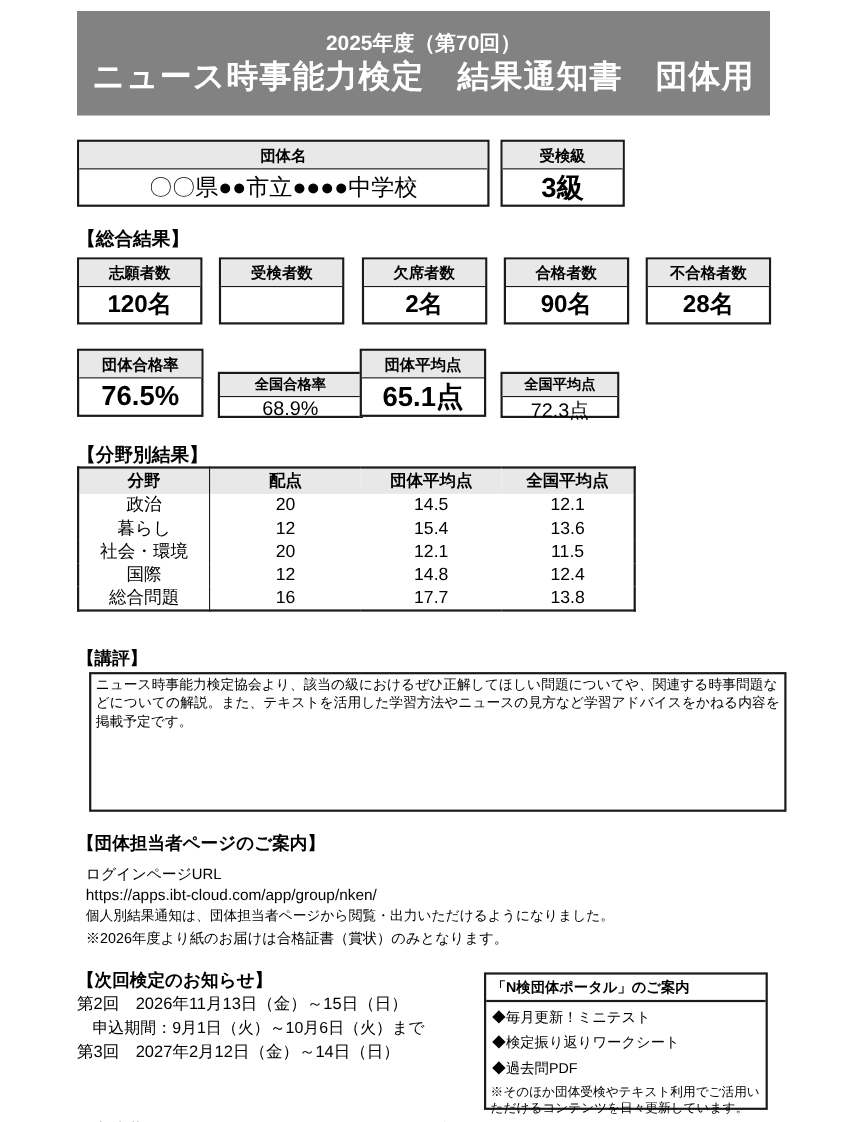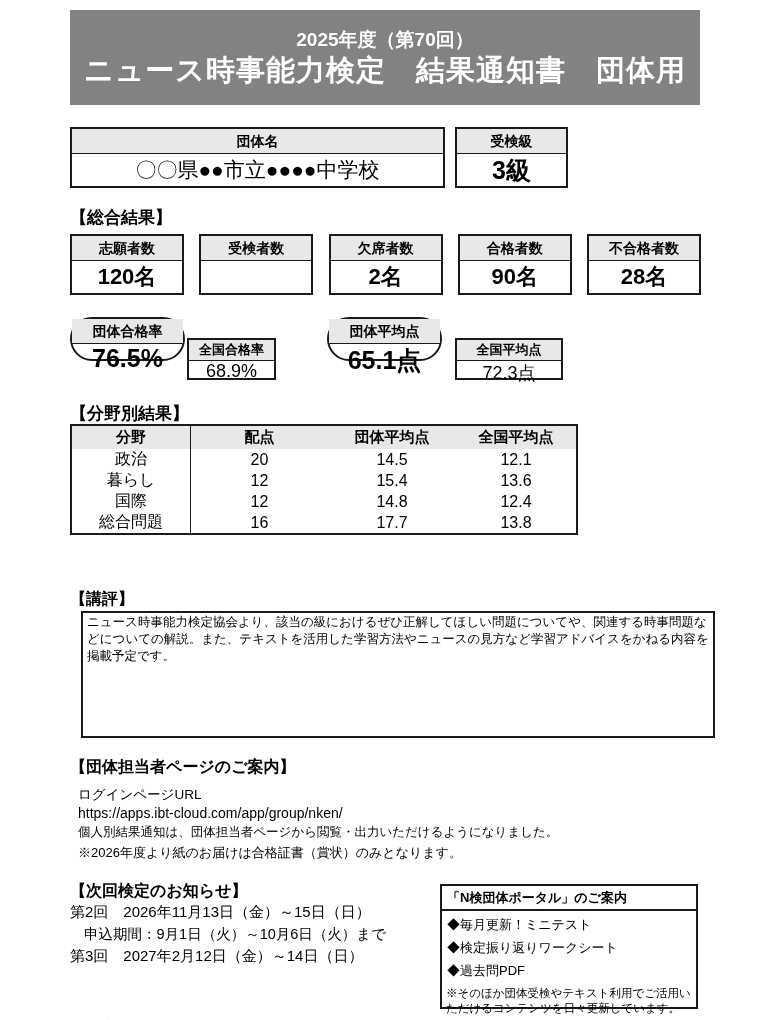--- a/index.html
+++ b/index.html
@@ -39,27 +39,27 @@
 
   .section-label { font-size: 17px; font-weight: bold; }
 
   
   .stats-row { left: 70px; top: 234px; width: 631px; height: 61px; display: flex; justify-content: space-between; }
   .stat-box { width: 114px; height: 61px; }
   .stat-box .vbox-val { font-size: 22px; font-weight: bold; }
 
   
   .rates-row { left: 70px; top: 317px; width: 631px; height: 63px; }
-  .rate-big   { height: 44px; border-radius: 23px; }
+  .rate-big   { height: 62px; }
   .rate-big .vbox-val { font-size: 25px; font-weight: bold; }
   .rate-small { height: 42px; top: 21px; }
   .rate-small .vbox-head { height: 20px; line-height: 20px; font-size: 13px; }
   .rate-small .vbox-val { font-size: 18px; font-weight: normal; }
   .rb1 { left: 0;     width: 115px; }
-  .rs1 { left: 117px; width: 89px; }
+  .rs1 { left: 128px; width: 132px; }
   .rb2 { left: 257px; width: 115px; }
   .rs2 { left: 385px; width: 108px; }
 
   
   .cat-table {
     left: 70px; top: 424px; width: 507px;
     border-collapse: collapse; table-layout: fixed;
     border: 2px solid #1a1a1a;
   }
   .cat-table th, .cat-table td { padding: 0; text-align: center; }
@@ -180,20 +180,26 @@
         <td class="c3">14.5</td>
         <td class="c4">12.1</td>
       </tr>
       <tr>
         <td class="c1">暮らし</td>
         <td class="c2">12</td>
         <td class="c3">15.4</td>
         <td class="c4">13.6</td>
       </tr>
       <tr>
+        <td class="c1">社会・環境</td>
+        <td class="c2">20</td>
+        <td class="c3">12.1</td>
+        <td class="c4">11.5</td>
+      </tr>
+      <tr>
         <td class="c1">国際</td>
         <td class="c2">12</td>
         <td class="c3">14.8</td>
         <td class="c4">12.4</td>
       </tr>
       <tr>
         <td class="c1">総合問題</td>
         <td class="c2">16</td>
         <td class="c3">17.7</td>
         <td class="c4">13.8</td>

